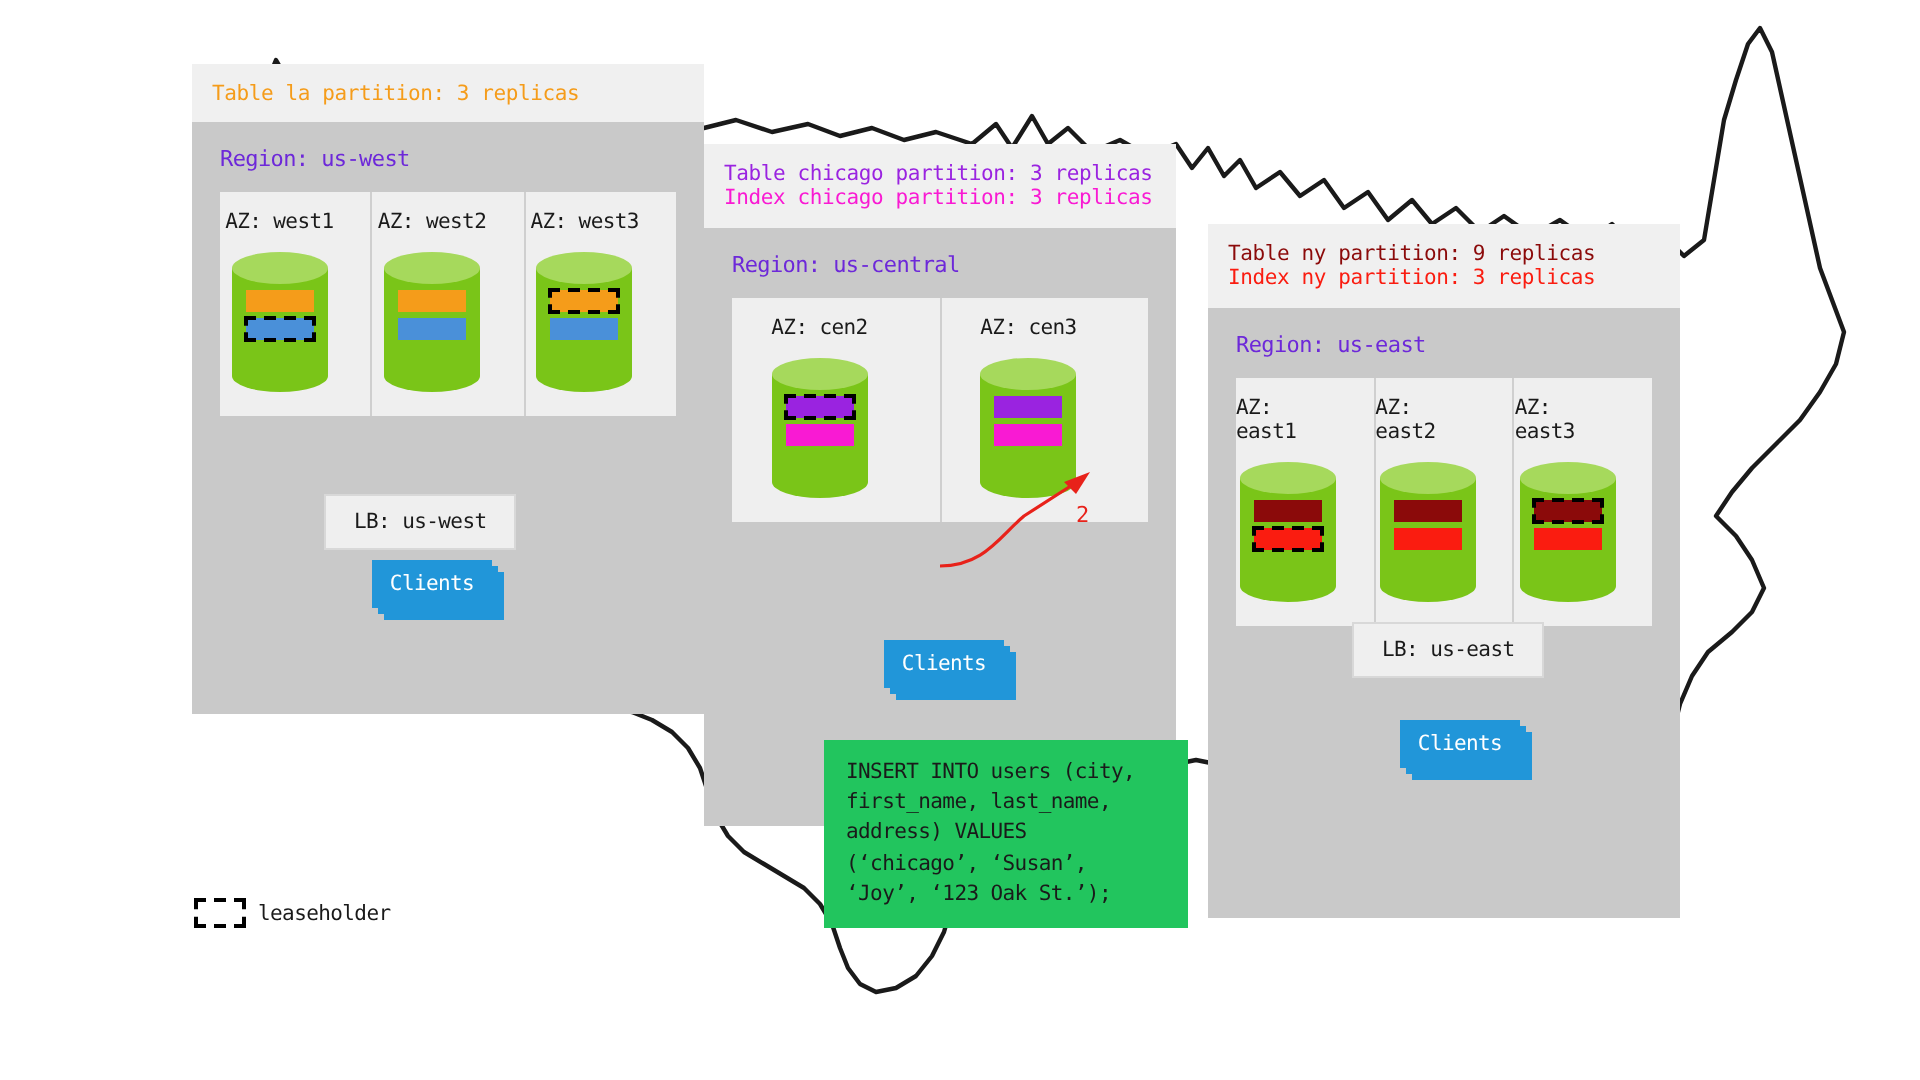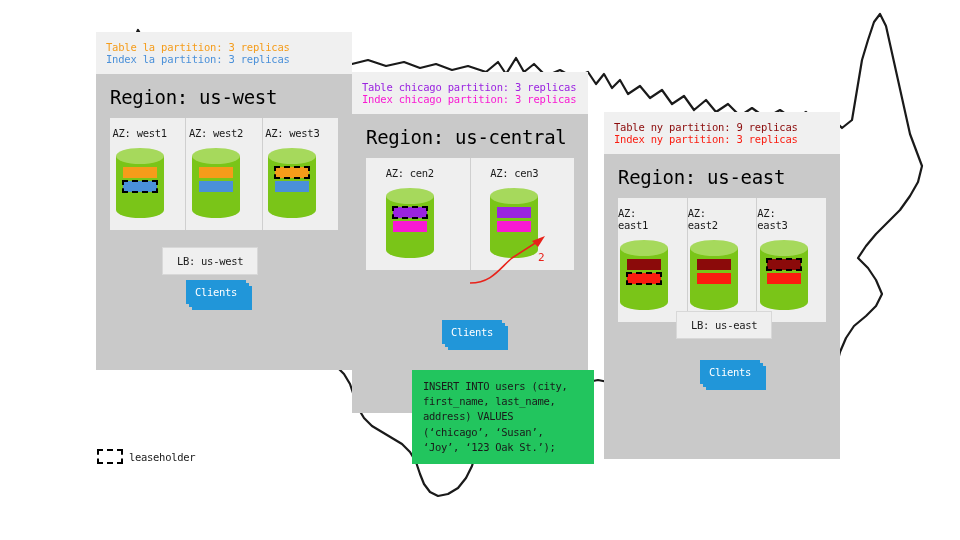--- a/index.html
+++ b/index.html
@@ -8,21 +8,21 @@
   #stage{position:absolute;inset:0;width:960px;height:540px;}
 
   #map-layer{position:absolute;left:0;top:0;width:960px;height:540px;z-index:1;}
 
   .region-panel{position:absolute;z-index:3;}
 
   .panel-header{background:#f0f0f0;padding:9px 10px 8px 10px;line-height:1.18;}
   .hdr-line{font-size:10.5px;white-space:nowrap;letter-spacing:-0.2px;}
 
   .panel-body{background:#c9c9c9;padding:0;}
-  .region-title{font-size:19px;color:#000000;padding:12px 0 10px 14px;letter-spacing:-0.3px;}
+  .region-title{font-size:11px;color:#6d28d9;padding:12px 0 10px 14px;letter-spacing:-0.3px;}
 
   .az-strip{background:#efefef;display:flex;margin:0 14px;}
   .az-cell{flex:1;padding:9px 16px 12px 0;display:flex;flex-direction:column;align-items:center;
            border-right:1px solid #cfcfcf;}
   .az-cell:last-child{border-right:none;}
   .az-label{font-size:10.5px;color:#1a1a1a;margin-bottom:9px;letter-spacing:-0.3px;}
 
   .cyl{position:relative;width:48px;height:70px;}
   .cyl-body{position:absolute;left:0;top:8px;width:48px;height:54px;background:#7ac518;}
   .cyl-top{position:absolute;left:0;top:0;width:48px;height:16px;border-radius:50%;background:#a6d95c;}
@@ -83,21 +83,20 @@
          L230,292 L222,286 L216,278 L210,268 L204,258 L196,250 L188,244 L180,238
          L174,230 L170,220 L168,210 L166,198 L162,188 L156,180 L150,174 L144,168
          L140,160 L138,150 L138,140 L140,130 L144,120 L148,110 L150,100 L148,90
          L144,80 L138,72 L132,64 L126,56 L120,48 L114,42 Z"></path>
   </svg>
 
   <div id="regions-root">
       <div class="region-panel" style="left: 96px; top: 32px; width: 256px;">
         <div class="panel-header">
           <div class="hdr-line" style="color: rgb(245, 156, 26);">Table la partition: 3 replicas</div>
-          <div class="hdr-line" style="color: rgb(74, 144, 217);">Index la partition: 3 replicas</div>
         </div>
         <div class="panel-body" style="height: 296px;">
           <div class="region-title">Region: us-west</div>
           <div class="az-strip">
             <div class="az-cell">
               <div class="az-label">AZ: west1</div>
               <div class="cyl">
                 <div class="cyl-bot" style="background: rgb(122, 197, 24);"></div>
                 <div class="cyl-body" style="background: rgb(122, 197, 24);"></div>
                 <div class="cyl-top" style="background: rgb(166, 217, 92);"></div>

